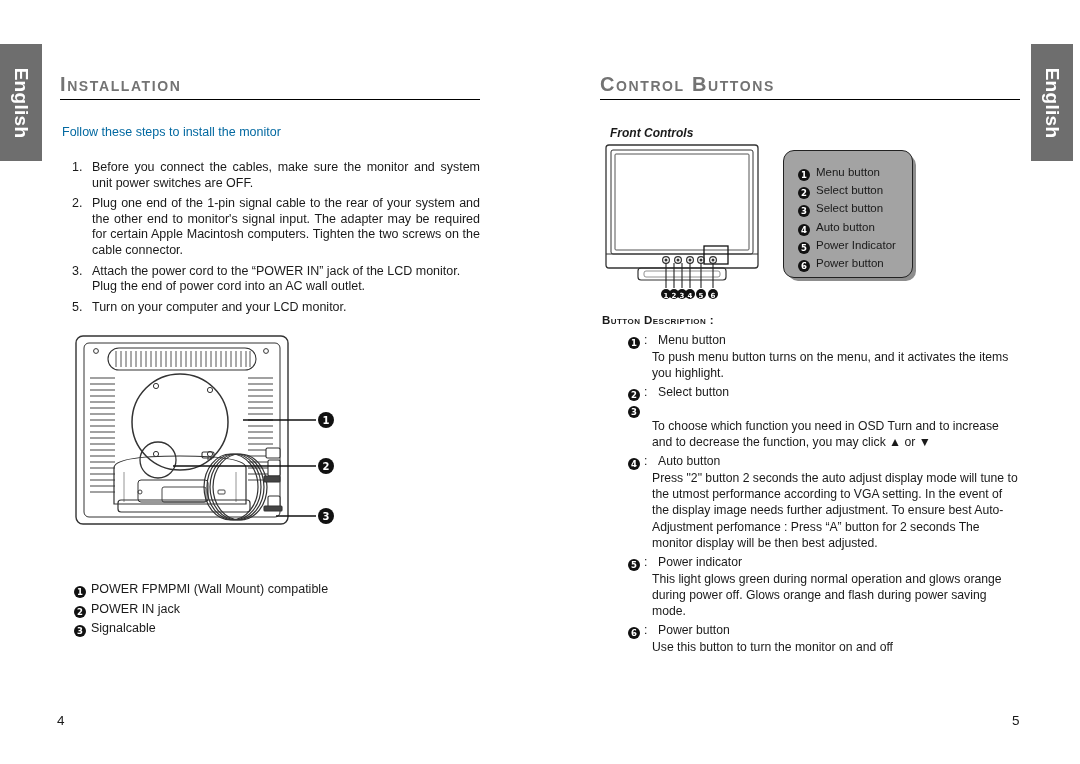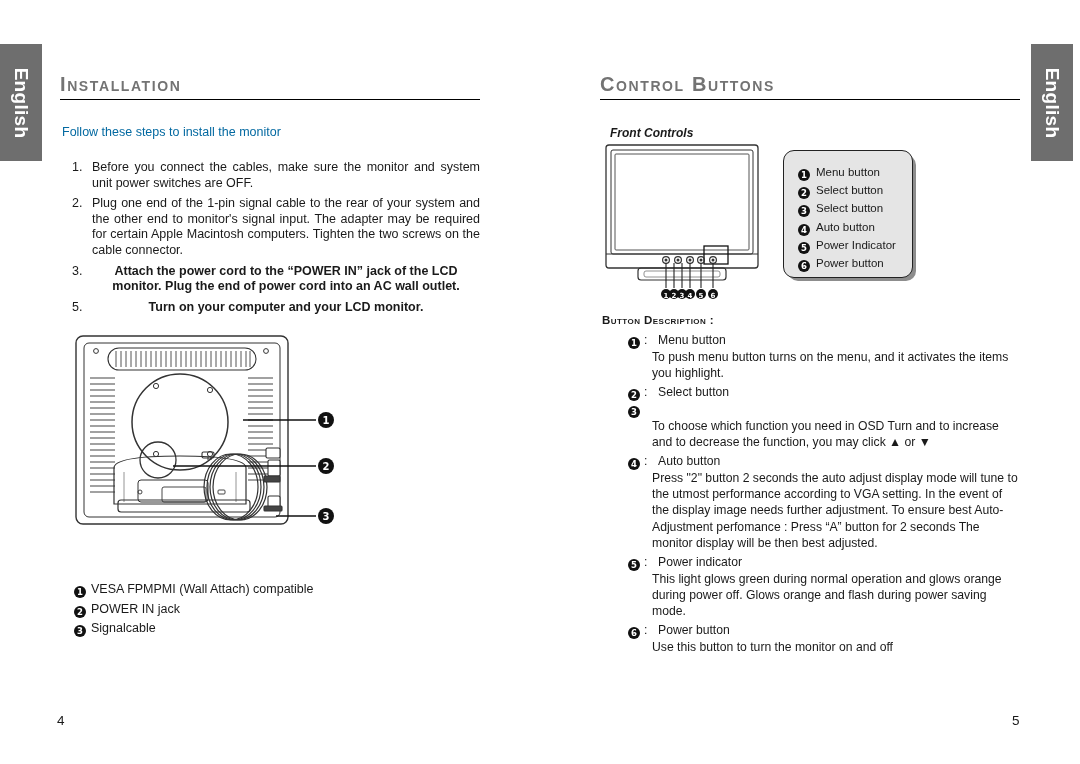--- a/index.html
+++ b/index.html
@@ -94,21 +94,21 @@
   .step .num {
     width: 20px;
     flex: 0 0 20px;
     text-align: left;
   }
   .step .txt {
     flex: 1 1 auto;
     text-align: justify;
     text-justify: inter-word;
   }
-  .step.no-justify .txt { text-align: center; font-weight: bold; }
+  .step.no-justify .txt { text-align: left; }
 
   
   .bnum {
     display: inline-block;
     width: 12px; height: 12px;
     border-radius: 50%;
     background: #111;
     color: #fff;
     font-size: 8.5px;
     line-height: 12px;
@@ -153,21 +153,21 @@
     height: 165px;
   }
   .callout-box {
     position: absolute;
     left: 183px;
     top: 150px;
     width: 130px;
     height: 128px;
     border: 1.3px solid #222;
     border-radius: 11px;
-    background: #e5e5e5;
+    background: #a3a3a3;
     box-shadow: 4px 4px 0 -1px #8d8d8d;
     box-sizing: border-box;
     padding: 12px 0 0 14px;
   }
   .callout-box .row {
     font-size: 11.5px;
     line-height: 18.2px;
     white-space: nowrap;
   }
   .callout-box .row .bnum { margin-right: 6px; }
@@ -391,21 +391,21 @@
       </g>
       <g>
         <circle cx="258" cy="184" r="8" fill="#111"></circle>
         <text x="258" y="188" fill="#fff" font-size="10" font-family="DejaVu Sans, sans-serif" font-weight="bold" text-anchor="middle">3</text>
       </g>
     </svg>
   </div>
 
   <div class="rear-legend">
     <div class="li">
-      <span class="bnum">1</span><span>VESA FPMPMI (Wall Attach) compatible</span>
+      <span class="bnum">1</span><span>POWER FPMPMI (Wall Mount) compatible</span>
     </div>
     <div class="li">
       <span class="bnum">2</span><span>POWER IN jack</span>
     </div>
     <div class="li">
       <span class="bnum">3</span><span>Signalcable</span>
     </div>
   </div>
 </div>
 

